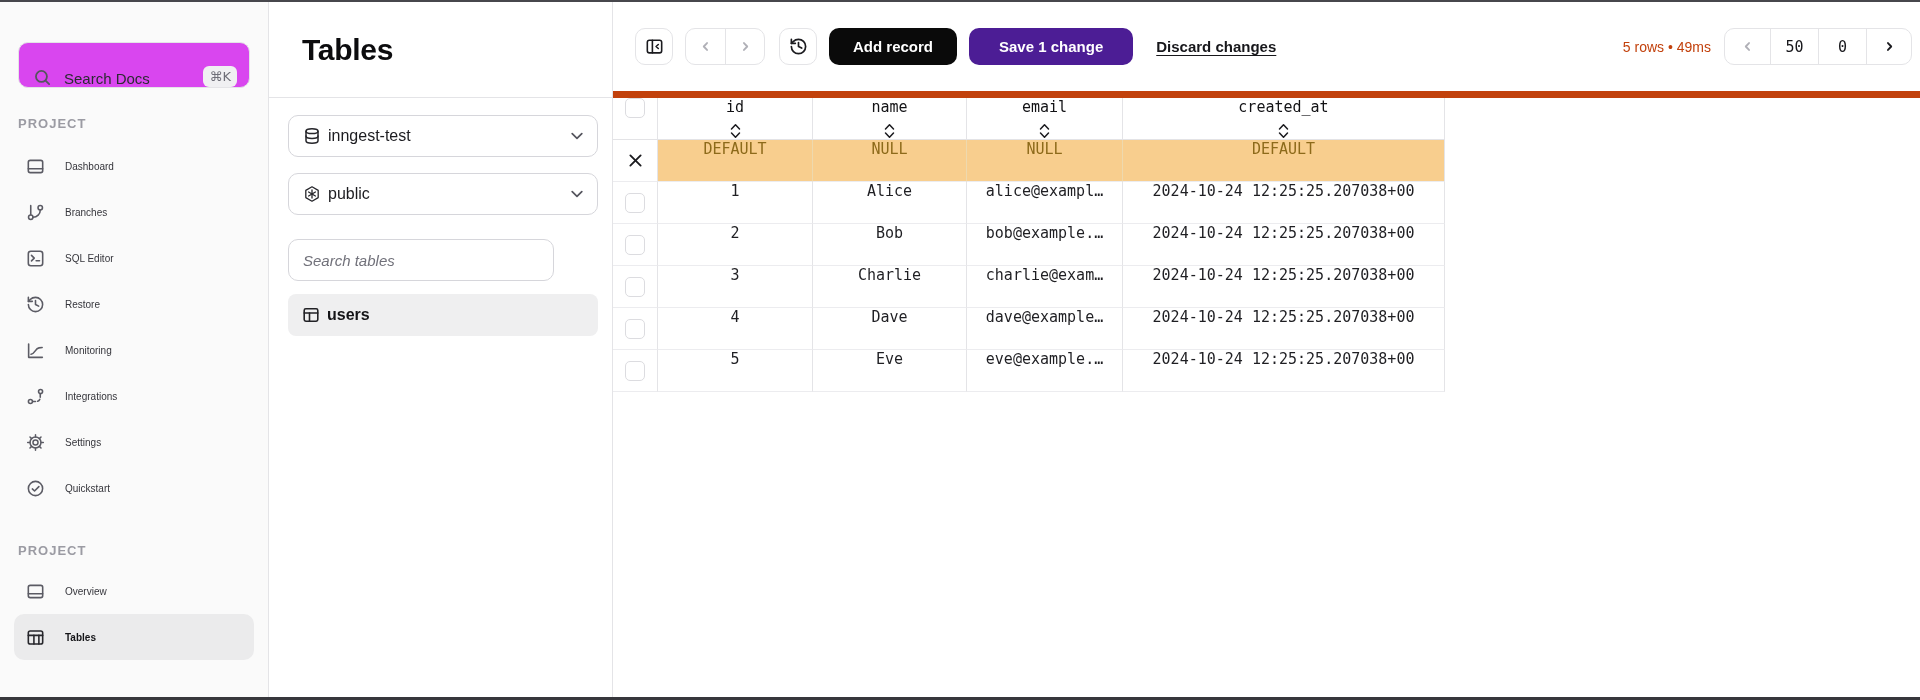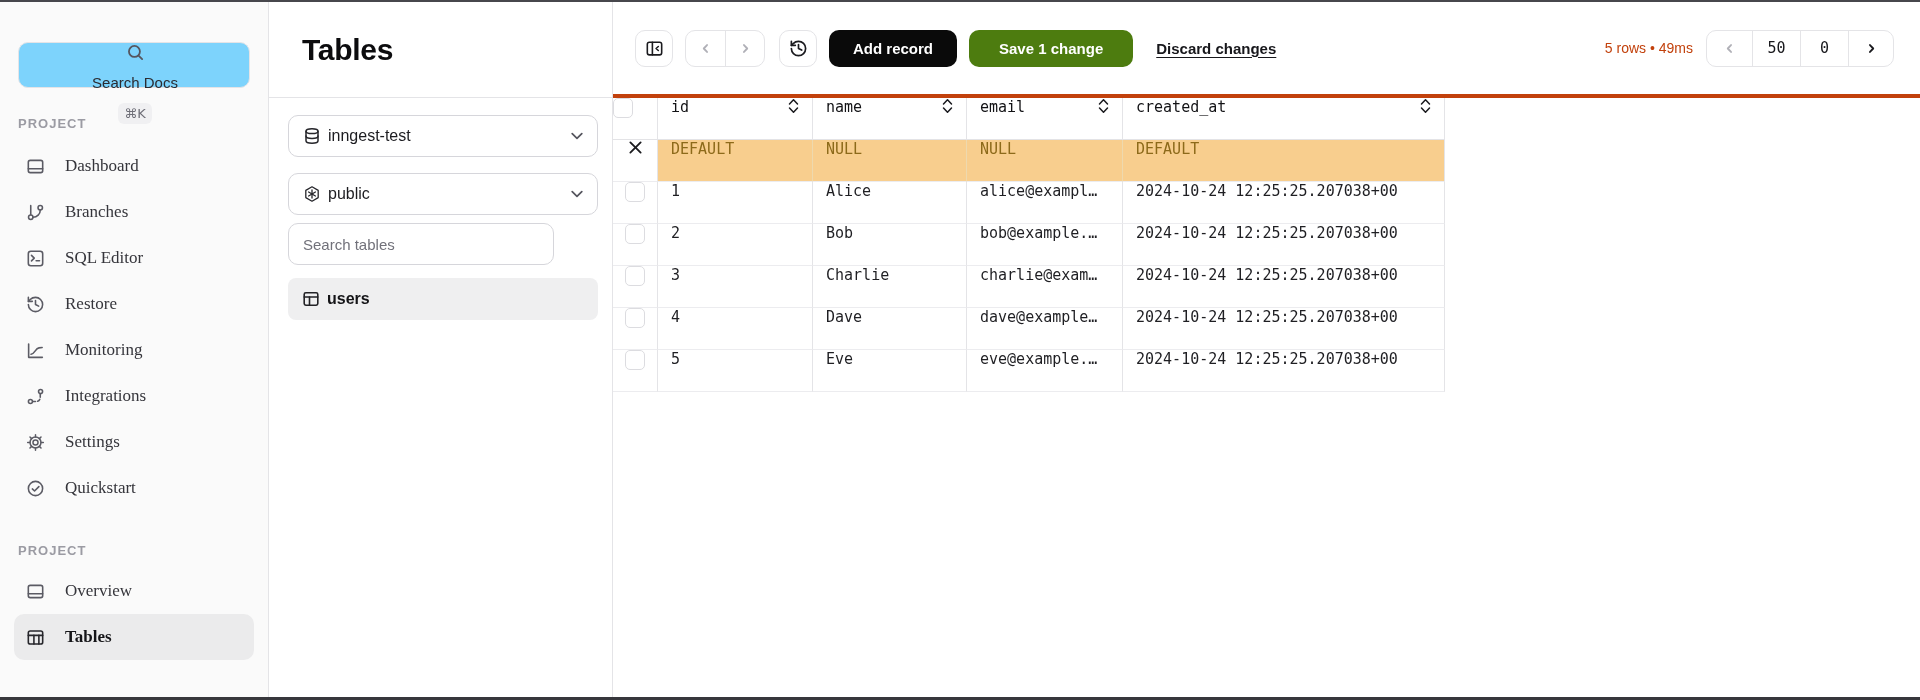--- a/index.html
+++ b/index.html
@@ -9,99 +9,99 @@
 
   .edge-top    { position:absolute; left:0; top:0; width:1920px; height:2px; background:#47474c; z-index:9; }
   .edge-bottom { position:absolute; left:0; top:697px; width:1920px; height:3px; background:#37373c; z-index:9; }
 
   svg.ic { display:block; fill:none; stroke:currentColor; stroke-width:1.5;
            stroke-linecap:round; stroke-linejoin:round; }
 
   
   #sidebar { position:absolute; left:0; top:2px; bottom:3px; width:269px;
     background:#fafafa; border-right:1px solid #e4e4e7; padding-top:40px; }
-  .search-box { margin:0 18px; height:46px; background:#7dd3fc; border:1px solid #e4e4e7;
-    border-radius:10px; display:flex; align-items:center; padding:0 12px 0 14px; gap:12px;
-    color:#55555e; cursor:pointer;flex-direction:column; }
+  .search-box { margin:0 18px; height:46px; background:#d946ef; border:1px solid #e4e4e7;
+    border-radius:10px; display:flex; align-items:flex-end; padding:0 12px 0 14px; gap:12px;
+    color:#55555e; cursor:pointer; }
   .search-box .lbl { font-size:15px; font-weight:500; color:#2b2b31; flex:1; }
   .kbd { font-size:13px; color:#6e6e77; background:#f0f0f2; border-radius:6px;
     padding:3px 6px; font-family:"DejaVu Sans", "Liberation Sans", sans-serif; }
   .section-label { margin:16px 18px 0; font-size:13px; font-weight:700;
     letter-spacing:1px; color:#9b9ba3; }
   .section-label.first { margin-top:28px; }
   .side-items { margin-top:12px; }
   .side-item { height:46px; margin:0 14px; padding:0 12px; border-radius:10px;
     display:flex; align-items:center; gap:20px; color:#35353b; cursor:pointer; }
   .side-item .sic { color:#5b5b64; display:flex; }
-  .side-item .t { font-size:17px;font-family:Liberation Serif, serif; }
+  .side-item .t { font-size:10px; }
   .side-item.active { background:#ebebec; }
   .side-item.active .t { font-weight:600; color:#151518; }
   .side-item.active .sic { color:#27272c; }
 
   
   #panel { position:absolute; left:269px; top:2px; bottom:3px; width:344px;
     background:#fff; border-right:1px solid #e4e4e7; }
   #panel-header { height:96px; border-bottom:1px solid #e4e4e7; display:flex;
     align-items:center; padding-left:33px; }
   #panel-title { font-size:30px; font-weight:700; color:#0c0c0e; letter-spacing:-.3px; }
   #panel-body { padding:17px 0 0 19px; }
   .pick { width:310px; height:42px; border:1px solid #d6d6db; border-radius:10px;
     background:#fff; display:flex; align-items:center; padding:0 14px; gap:7px;
     cursor:pointer; }
   .pick + .pick { margin-top:16px; }
   .pick .pt { flex:1; font-size:16px; font-weight:500; color:#1c1c20; }
   .pick .chev { color:#55555e; }
   .tsearch { width:266px; height:42px; border:1px solid #d6d6db; border-radius:10px;
-    margin-top:8px; padding:0 14px; font-size:15px; color:#1c1c20; outline:none;
-    font-family:"Liberation Sans", sans-serif; }
+    margin-top:24px; padding:0 14px; font-size:15px; color:#1c1c20; outline:none;
+    font-family:"Liberation Sans", sans-serif;font-style:italic; }
   .tsearch::placeholder { color:#71717a; }
   .tbl-item { width:310px; height:42px; margin-top:13px; background:#efeff0;
     border-radius:8px; display:flex; align-items:center; padding:0 14px; gap:7px;
     cursor:pointer; }
   .tbl-item .tt { font-size:16px; font-weight:600; color:#141417; }
   .tbl-item .tic { color:#222226; display:flex; }
 
   
   #main { position:absolute; left:613px; top:2px; right:0; bottom:3px; background:#fff; }
-  #toolbar { height:96px; border-bottom:4px solid #c2410c; display:flex;
-    align-items:center; padding:0 26px 0 22px; }
+  #toolbar { height:96px; border-bottom:7px solid #c2410c; display:flex;
+    align-items:center; padding:0 8px 0 22px; }
   .tbtn { height:37px; background:#fff; border:1px solid #e4e4e7; border-radius:10px;
     display:flex; align-items:center; justify-content:center; cursor:pointer; color:#1b1b1f; }
   .tbtn.iconb { width:38px; }
   .navgroup { display:flex; height:37px; border:1px solid #e4e4e7; border-radius:10px;
     overflow:hidden; margin-left:12px; background:#fff; }
   .navgroup .seg { width:39px; display:flex; align-items:center; justify-content:center;
     cursor:pointer; color:#b0b0b7; }
   .navgroup .seg + .seg { border-left:1px solid #e4e4e7; }
   .histb { margin-left:14px; }
   .btn-dark { margin-left:12px; height:37px; border:none; border-radius:10px;
     background:#0a0a0a; color:#fff; font-size:15px; font-weight:600; padding:0 24px;
     cursor:pointer; font-family:"Liberation Sans", sans-serif; }
   .btn-green { margin-left:12px; height:37px; border:none; border-radius:10px;
-    background:#4d7c0f; color:#fff; font-size:15px; font-weight:600; padding:0 30px;
+    background:#4c1d95; color:#fff; font-size:15px; font-weight:600; padding:0 30px;
     cursor:pointer; font-family:"Liberation Sans", sans-serif; }
   .link-discard { margin-left:23px; font-size:15px; font-weight:600; color:#17171b;
     text-decoration:underline; text-underline-offset:3px; cursor:pointer; }
   .tb-right { margin-left:auto; display:flex; align-items:center; gap:13px; }
   .stats { font-size:14px; color:#c2410c; }
   .pager { display:flex; height:37px; border:1px solid #e4e4e7; border-radius:10px;
     overflow:hidden; background:#fff; }
   .pager .pseg { display:flex; align-items:center; justify-content:center; cursor:pointer; }
   .pager .pseg + .pseg { border-left:1px solid #e4e4e7; }
   .pager .parrow { width:45px; color:#1b1b1f; }
   .pager .parrow.dis { color:#b0b0b7; }
   .pager .pnum { width:48px; font-size:15px; color:#17171b; }
 
   
   #grid { display:grid; grid-template-columns:45px 155px 154px 156px 322px;
     width:832px; }
   .c { height:42px; border-right:1px solid #e4e4e7; border-bottom:1px solid #ececef;
-    display:flex; padding:0 13px;
+    display:flex; align-items:center; padding:0 13px;
     font-family:"DejaVu Sans Mono", monospace; font-size:15px; color:#1f1f23;
-    white-space:nowrap; overflow:hidden; }
+    white-space:nowrap; overflow:hidden;flex-direction:column; }
   .c.chk { justify-content:center; padding:0; }
   .c.hc { border-bottom:1px solid #e3e3e6; color:#121215;
     justify-content:space-between; gap:6px; cursor:pointer; }
   .checkbox { width:20px; height:20px; border:1.4px solid #dcdce0; border-radius:5px;
     background:#fff; cursor:pointer; }
   .sort { color:#1a1a1e; display:flex; flex-shrink:0; cursor:pointer; }
   .c.pending { background:#f8ce8e; color:#8d6a1a; border-right:1px solid #eed9ae; }
   .c.pending.last { border-right:1px solid #e4e4e7; }
   .xcell { justify-content:center; padding:0; color:#1b1b1f; cursor:pointer; }
 </style>

